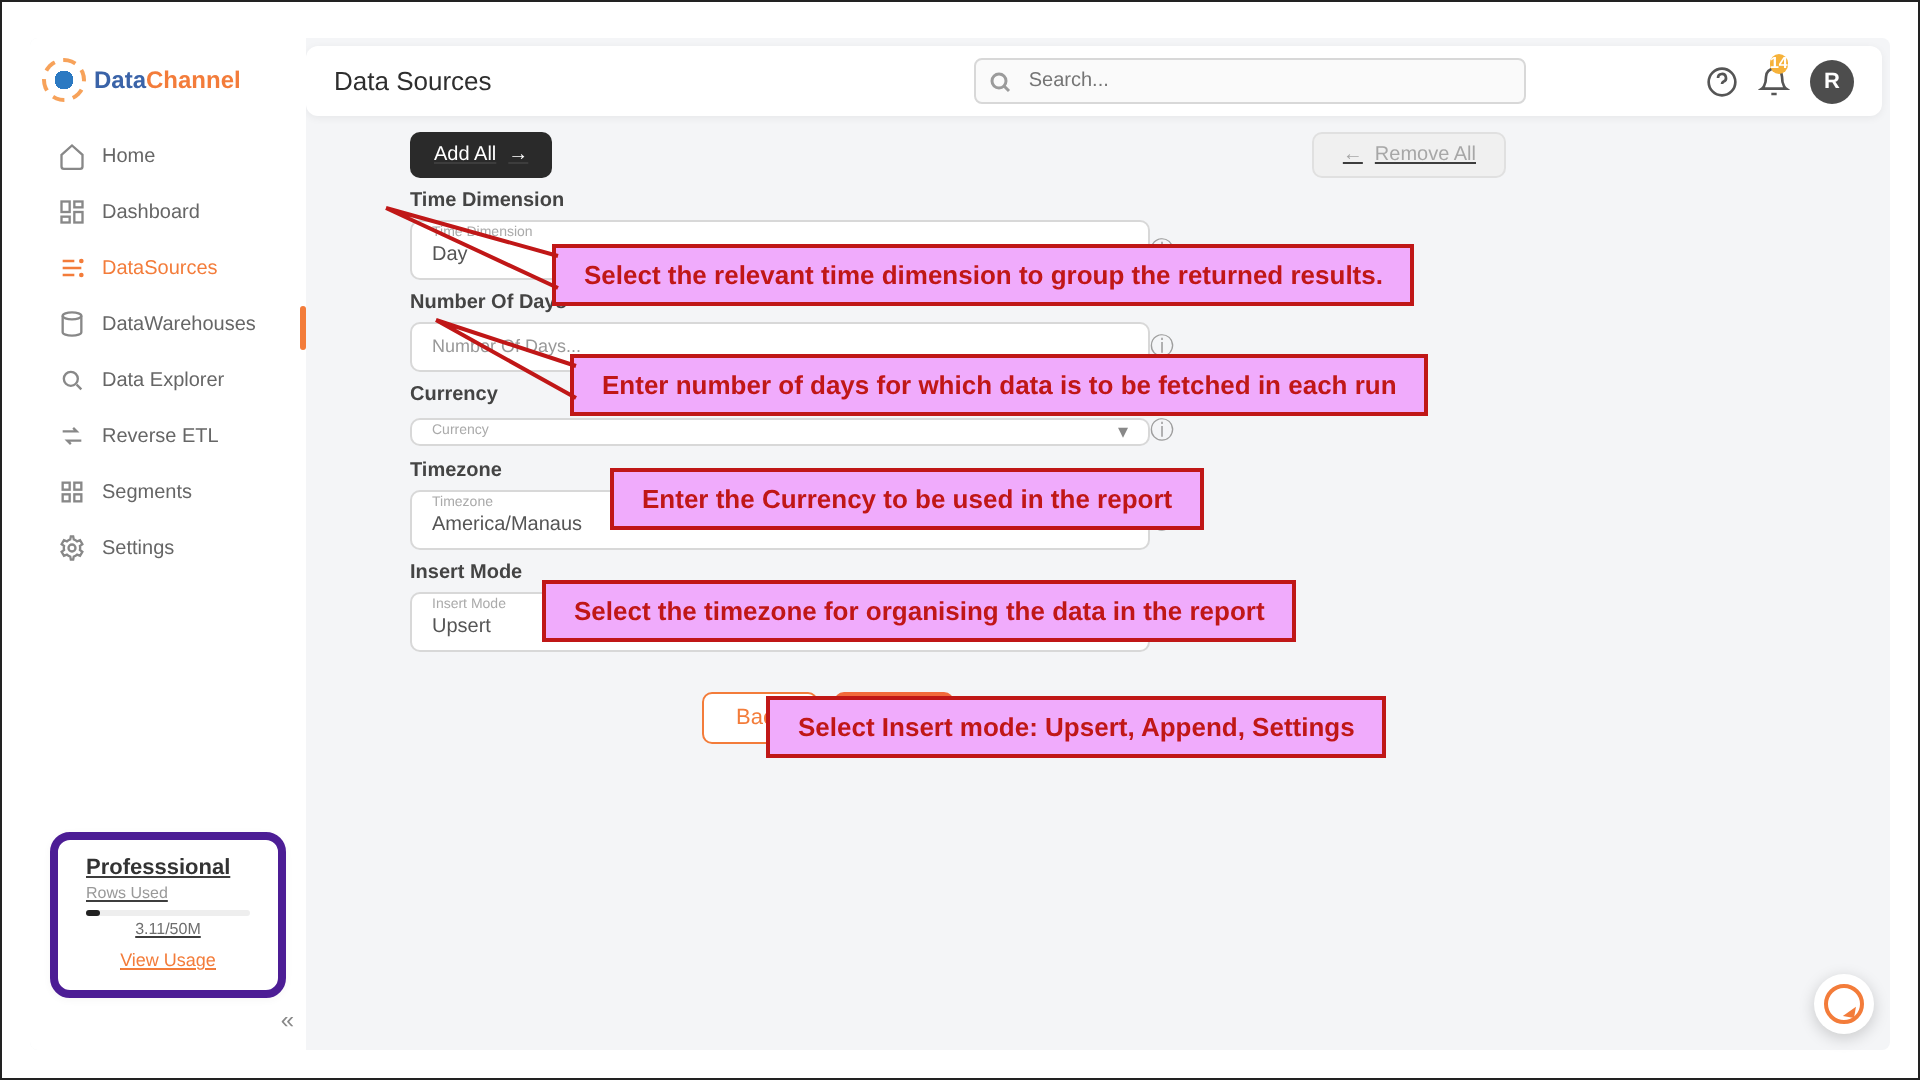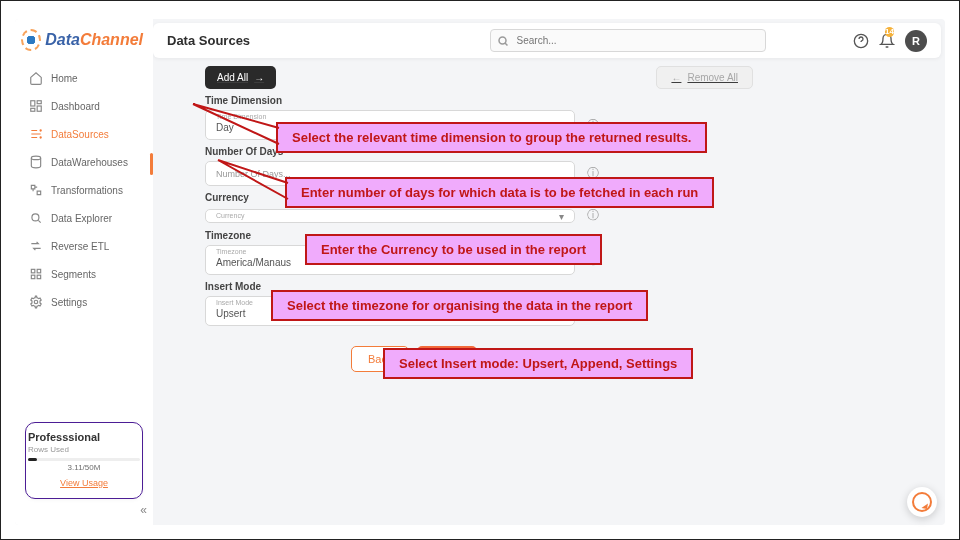--- a/index.html
+++ b/index.html
@@ -13,55 +13,55 @@
     --dark:#555;
   }
   html,body{margin:0;padding:0;height:100%;font-family:Segoe UI,Arial,sans-serif;font-size:12px;color:var(--text);}
   .frame{width:960px;height:540px;box-sizing:border-box;border:1px solid #222;display:flex;flex-direction:column;overflow:hidden;position:relative;background:#fff;}
   .inner{flex:1;display:flex;margin:18px 14px 14px 14px;background:var(--bg);border-radius:4px;overflow:hidden;}
   
   .sidebar{width:138px;background:#fff;display:flex;flex-direction:column;position:relative;}
   .brand{display:flex;align-items:center;gap:4px;padding:10px 10px 14px 6px;}
   .brand-logo{width:18px;height:18px;border-radius:50%;border:2px dashed #f7a25a;position:relative;}
   .brand-logo::after{content:"";position:absolute;inset:3px;border-radius:50%;background:radial-gradient(circle,#2b79c2 55%,transparent 56%);}
-  .brand-text{font-weight:700;font-size:16px;font-style:italic;}
+  .brand-text{font-weight:700;font-size:12px;}
   .brand-text .bt1{color:#3a63a8;}
   .brand-text .bt2{color:#f37c3a;}
   .nav{display:flex;flex-direction:column;gap:2px;padding:0 0 0 4px;}
   .nav-item{display:flex;align-items:center;gap:8px;padding:6px 10px;font-size:10px;color:#666;border-radius:4px;cursor:pointer;}
   .nav-item .ico{width:14px;height:14px;display:flex;align-items:center;justify-content:center;color:#888;}
   .nav-item.active{color:var(--accent);}
   .nav-item.active .ico{color:var(--accent);}
   .nav-indicator{position:absolute;right:0;width:3px;height:22px;background:var(--accent);border-radius:2px;top:134px;}
-  .plan-box{margin:auto 10px 26px 10px;border:1px solid #4c1d95;border-radius:10px;padding:8px 2px 10px;box-shadow:0 1px 4px rgba(0,0,0,.04);}
+  .plan-box{margin:auto 10px 26px 10px;border:4px solid #4c1d95;border-radius:10px;padding:8px 14px 10px;box-shadow:0 1px 4px rgba(0,0,0,.04);text-decoration:underline;}
   .plan-title{font-size:11px;font-weight:600;color:#333;}
   .plan-sub{font-size:8px;color:#999;margin-top:2px;}
   .plan-bar{height:3px;background:#eee;border-radius:2px;margin-top:4px;position:relative;}
   .plan-bar::after{content:"";position:absolute;left:0;top:0;bottom:0;width:8%;background:#222;border-radius:2px;}
   .plan-val{text-align:center;font-size:8px;color:#6e6e6e;margin-top:2px;}
   .plan-link{display:block;text-align:center;font-size:9px;color:var(--accent);text-decoration:underline;margin-top:6px;cursor:pointer;}
   .collapse{position:absolute;bottom:8px;right:6px;color:#888;font-size:12px;cursor:pointer;}
   
   .main{flex:1;display:flex;flex-direction:column;overflow:hidden;}
   .topbar{background:#fff;margin:4px 4px 0 0;border-radius:6px;display:flex;align-items:center;padding:6px 14px;box-shadow:0 1px 4px rgba(0,0,0,.06);}
-  .title{font-size:13px;font-weight:700;color:#2e2e2e;}
+  .title{font-size:13px;font-weight:400;color:#2e2e2e;}
   .search{margin-left:auto;margin-right:auto;width:240px;position:relative;transform:translateX(58px);}
   .search input{width:100%;border:1px solid var(--border);border-radius:4px;padding:5px 8px 5px 26px;font-size:10px;color:#888;background:#fafafa;}
   .search .sico{position:absolute;left:7px;top:50%;transform:translateY(-50%);color:#9b9b9b;}
   .top-actions{display:flex;align-items:center;gap:10px;}
   .bell{position:relative;color:#555;}
   .badge{position:absolute;top:-6px;left:6px;background:#f6b23a;color:#fff;font-size:8px;font-weight:700;border-radius:8px;padding:1px 0;line-height:1;}
   .avatar{width:22px;height:22px;border-radius:50%;background:#4d4d4d;color:#fff;display:flex;align-items:center;justify-content:center;font-size:11px;font-weight:600;}
   .content{flex:1;overflow:hidden;padding:8px 12px 0 52px;position:relative;}
   .row-top{display:flex;gap:18px;margin-bottom:4px;text-decoration:underline;}
   .btn-addall{background:#2a2a2a;color:#fff;border:none;border-radius:5px;padding:5px 12px;font-size:10px;display:flex;align-items:center;gap:6px;cursor:pointer;}
   .btn-removeall{background:#f0f0f0;color:#a7a7a7;border:1px solid #e0e0e0;border-radius:5px;padding:5px 14px;font-size:10px;display:flex;align-items:center;gap:6px;cursor:default;margin-left:auto;transform:translateX(-180px);}
   .field{margin-top:6px;}
   .flabel{font-size:10px;font-weight:700;color:#444;margin-bottom:4px;}
-  .frow{display:flex;align-items:center;gap:12px;}
+  .frow{display:flex;align-items:center;gap:0;}
   .fake-select,.fake-input{width:348px;border:1px solid var(--border);border-radius:5px;background:#fff;padding:6px 10px;font-size:10px;color:#555;position:relative;}
   .fake-select .mini{position:absolute;top:2px;left:10px;font-size:7px;color:#aaa;}
   .fake-select .val{margin-top:5px;}
   .caret{position:absolute;right:10px;top:50%;transform:translateY(-50%);color:#888;}
   .info{color:#9e9e9e;font-size:12px;}
   .helptext{color:#999;font-size:9px;}
   .nav-buttons{display:flex;gap:8px;margin:20px 0 10px 146px;}
   .btn-back{background:#fff;border:1px solid var(--accent);color:var(--accent);border-radius:5px;padding:6px 16px;font-size:11px;cursor:pointer;}
   .btn-next{background:var(--accent2);border:none;color:#fff;border-radius:5px;padding:6px 18px;font-size:11px;font-weight:600;cursor:pointer;}
   
@@ -121,28 +121,20 @@
               <svg width="14" height="14" viewBox="0 0 24 24" fill="none" stroke="currentColor" stroke-width="2">
                 <ellipse cx="12" cy="5" rx="8" ry="3"></ellipse>
                 <path d="M4 5v14a8 3 0 0 0 16 0V5"></path>
               </svg>
             </span>
           <span>DataWarehouses</span>
         </div>
         <div class="nav-item">
           <span class="ico">
               <svg width="14" height="14" viewBox="0 0 24 24" fill="none" stroke="currentColor" stroke-width="2">
-                <path d="M4 4h6v6H4zM14 14h6v6h-6zM10 7h4M7 10v4"></path>
-              </svg>
-            </span>
-          <span>Transformations</span>
-        </div>
-        <div class="nav-item">
-          <span class="ico">
-              <svg width="14" height="14" viewBox="0 0 24 24" fill="none" stroke="currentColor" stroke-width="2">
                 <circle cx="11" cy="11" r="6"></circle>
                 <path d="m20 20-4-4"></path>
               </svg>
             </span>
           <span>Data Explorer</span>
         </div>
         <div class="nav-item">
           <span class="ico">
               <svg width="14" height="14" viewBox="0 0 24 24" fill="none" stroke="currentColor" stroke-width="2">
                 <path d="M4 8h12l-3-3M20 16H8l3 3"></path>

